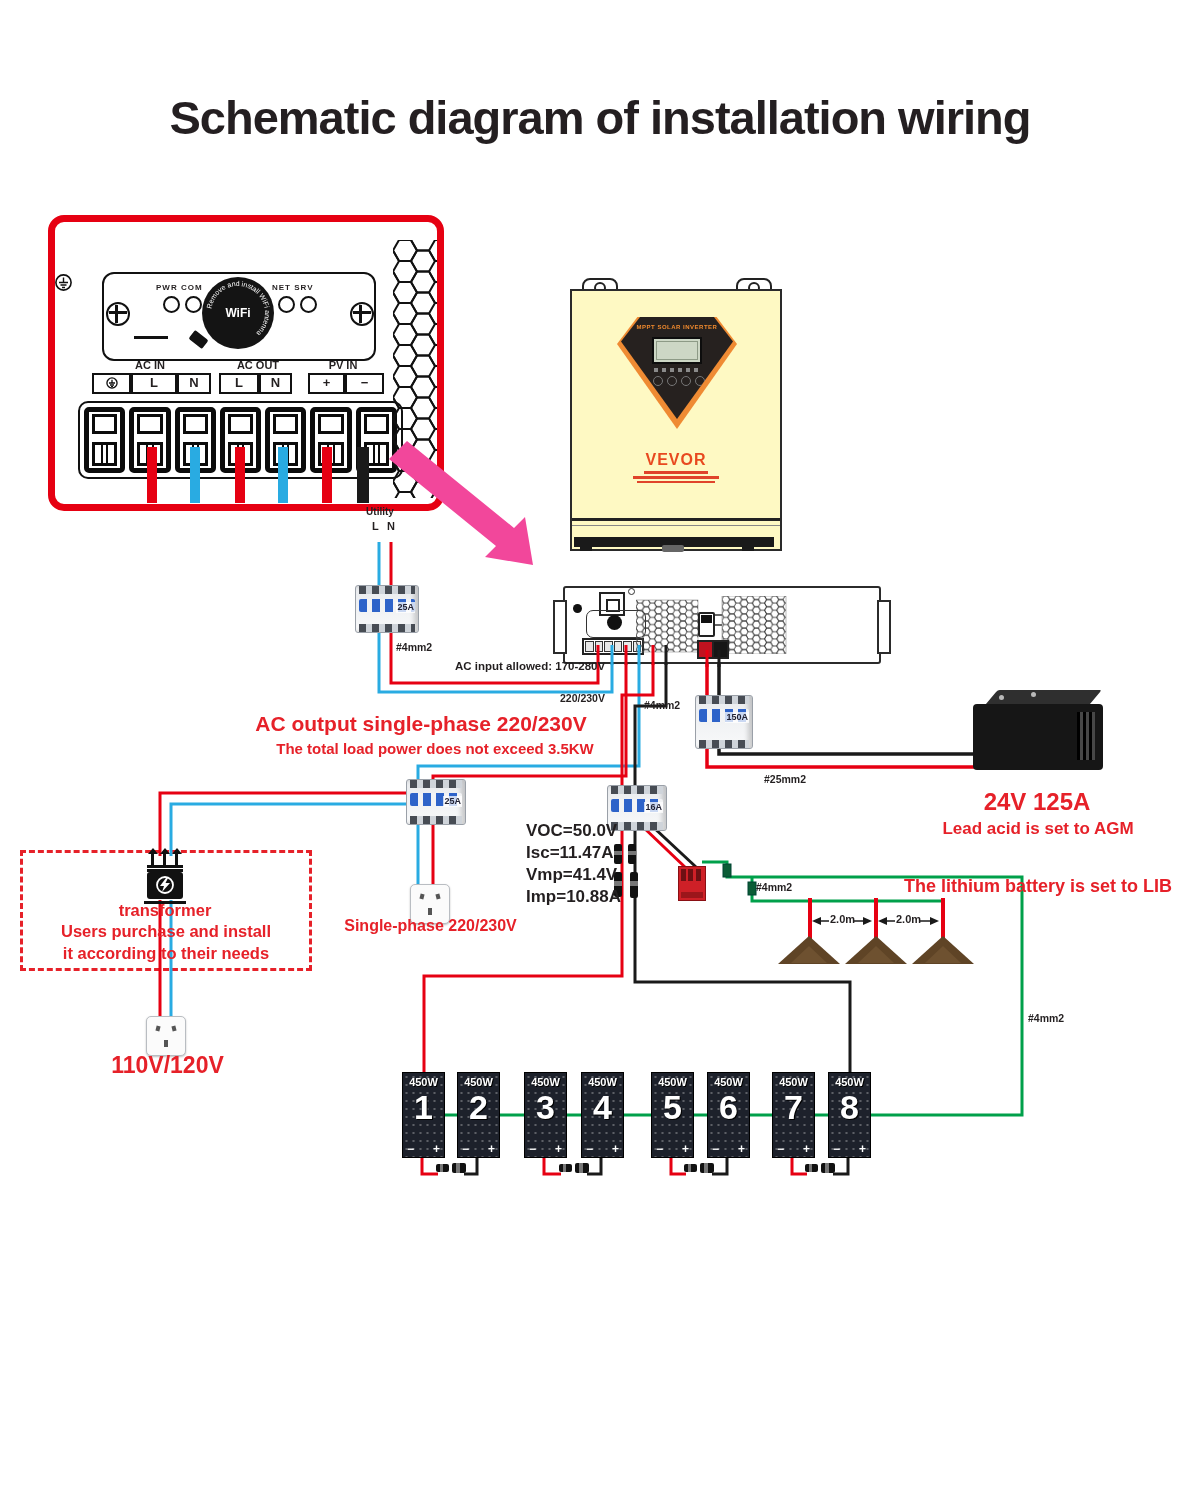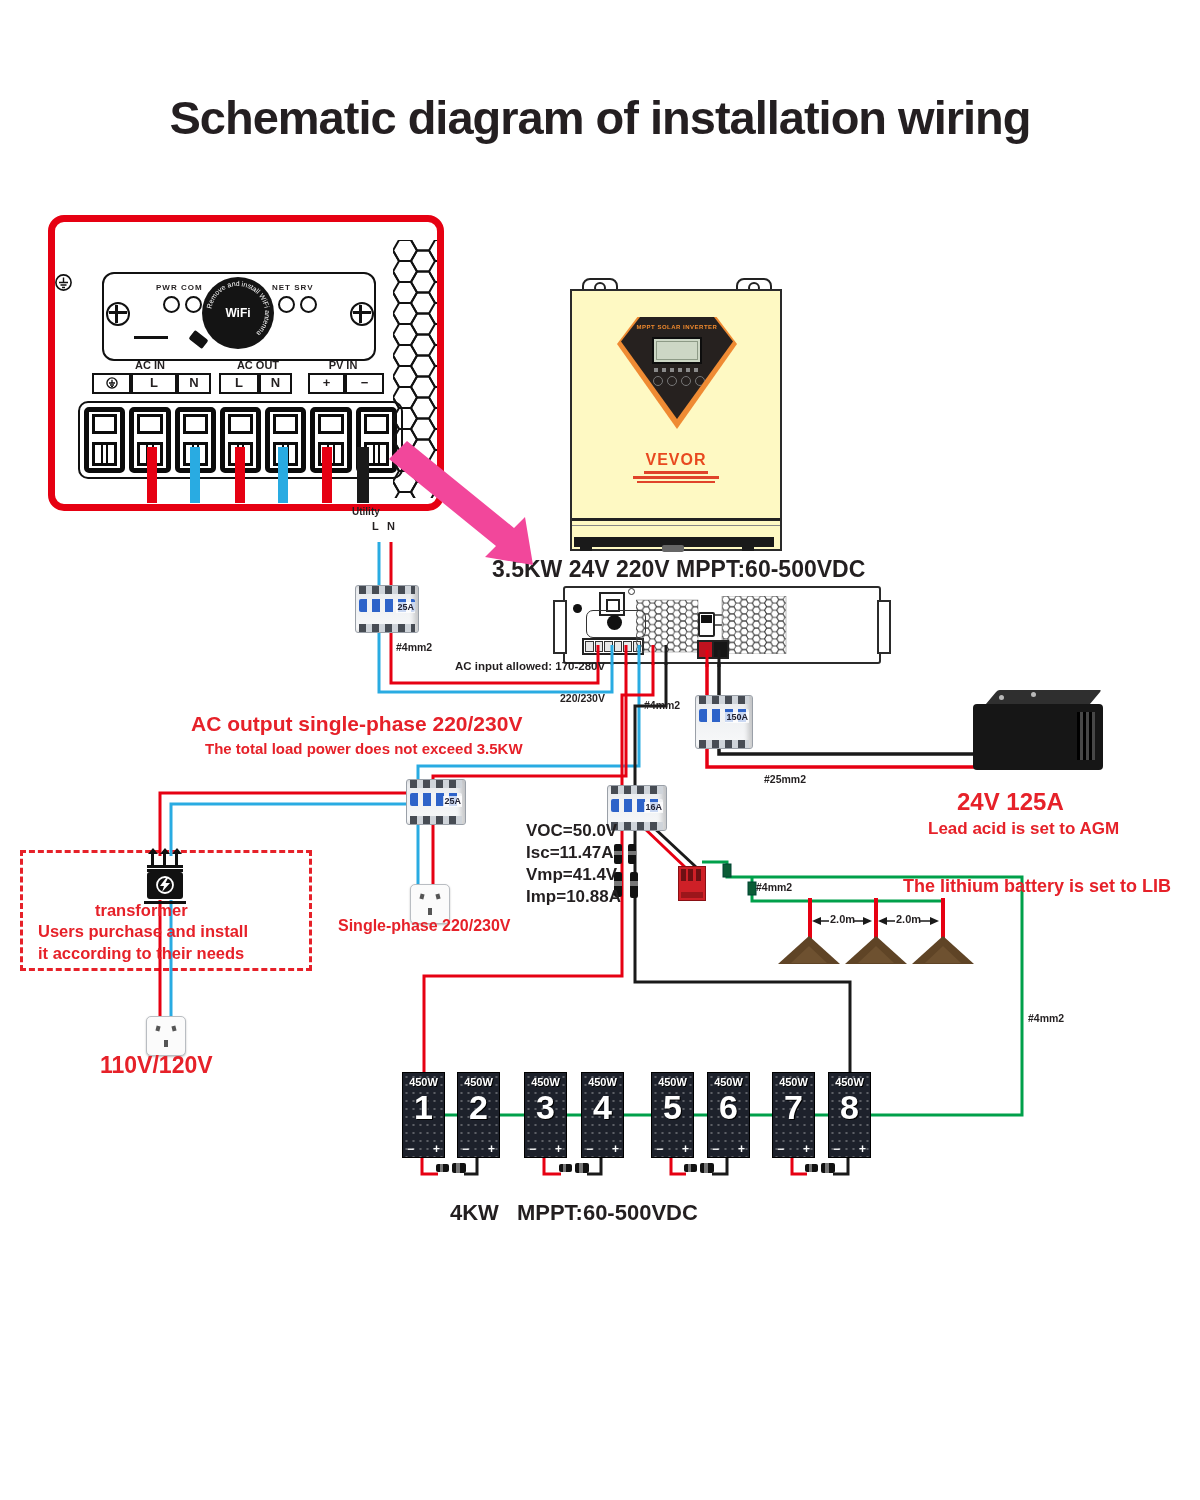--- a/index.html
+++ b/index.html
@@ -1,21 +1,21 @@
 <!DOCTYPE html>
 <html><head>
 <meta charset="utf-8">
 <style>
   html,body{margin:0;padding:0;background:#fff}
   .stage{position:relative;width:1200px;height:1500px;background:#fff;overflow:hidden;
          font-family:"Liberation Sans",sans-serif;color:#231f20}
   .abs{position:absolute}
   .lbl{position:absolute;font-weight:bold;color:#231f20;white-space:nowrap;z-index:15}
   .red{color:#e62129}
-  .ctr{}
+  .ctr{text-align:center}
   svg.layer{position:absolute;left:0;top:0;z-index:4;pointer-events:none}
   svg.stubs{position:absolute;left:0;top:0;z-index:12;pointer-events:none}
   svg.arrowlayer{position:absolute;left:0;top:0;z-index:30;pointer-events:none}
 
   
   .title{position:absolute;left:0;right:0;top:90px;text-align:center;font-size:47px;
          font-weight:800;letter-spacing:-1px;color:#241f21;z-index:15}
 
   
   .closeup{position:absolute;left:48px;top:215px;width:382px;height:282px;border:7px solid #e60012;
@@ -327,21 +327,20 @@
         <div class="rb" style="width:78px;height:2.5px"></div>
       </div>
       <div class="seam1"></div>
       <div class="seam2"></div>
       <div class="fbase"></div>
       <div class="foot" style="left:8px"></div>
       <div class="foot" style="left:170px"></div>
       <div class="ctab"></div>
     </div>
   </div>
-  <div class="lbl ctr" style="left:492px;top:556px;width:375px;font-size:23px">3.5KW 24V 220V MPPT:60-500VDC</div>
 
   <div class="rear">
     <div class="rtab" style="left:-12px"></div>
     <div class="rtab" style="left:312px"></div>
     <div class="rdot"></div>
     <div class="rport">
         <i></i>
       </div>
     <div class="rtiny"></div>
     <div class="rplate">
@@ -534,17 +533,14 @@
     </div>
   <div class="mc4h" style="left:684px;top:1161px">
       <i class="p1"></i>
       <i class="p2"></i>
     </div>
   <div class="mc4h" style="left:805px;top:1161px">
       <i class="p1"></i>
       <i class="p2"></i>
     </div>
 
-  <div class="lbl ctr" style="left:450px;top:1200px;width:400px;font-size:22px">
-    <span>4KW</span><span style="display:inline-block;width:18px"></span><span>MPPT:60-500VDC</span>
-  </div>
 
 </div>
 
 </body></html>

